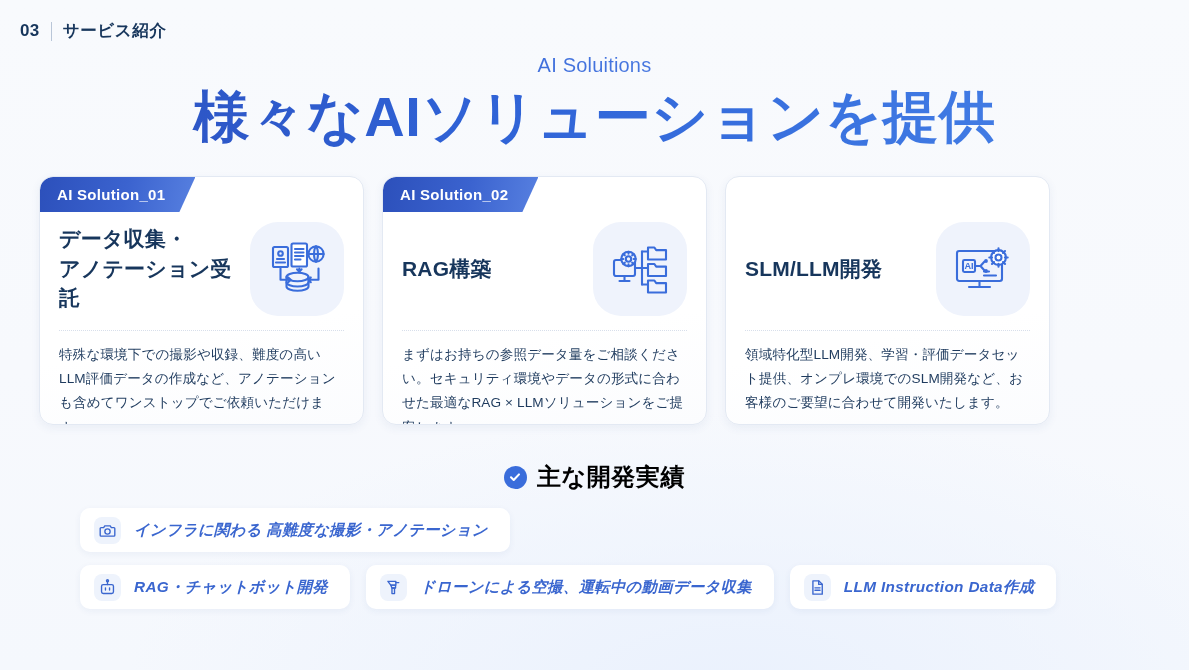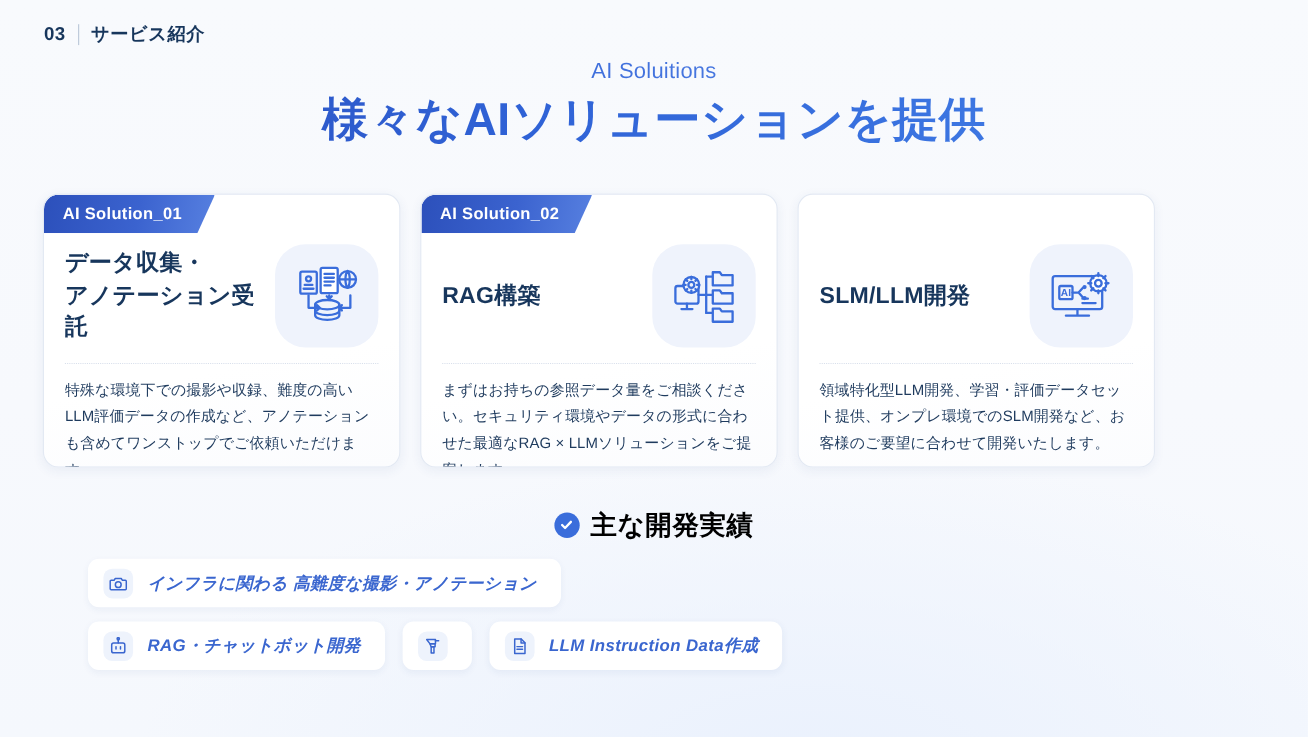--- a/index.html
+++ b/index.html
@@ -29,21 +29,20 @@
 
   
   .slide-header {
     position: absolute;
     left: 20px;
     top: 18px;
     display: flex;
     align-items: center;
     gap: 11px;
     height: 26px;
-    margin-left: 20px;
   }
   .slide-num {
     font-size: 17px;
     font-weight: 700;
     color: #17365c;
     letter-spacing: 0.4px;
   }
   .hdr-divider {
     width: 1px;
     height: 19px;
@@ -69,21 +68,21 @@
     -webkit-background-clip: text;
     background-clip: text;
     color: transparent;
   }
 
   .headline {
     position: absolute;
     left: 0; right: 0;
     top: 84px;
     text-align: center;
-    font-size: 42px;
+    font-size: 56px;
     line-height: 1.18;
     font-weight: 700;
     letter-spacing: 0.5px;
     background: linear-gradient(90deg, #2c4fbd 0%, #2f62d6 40%, #3a73e0 70%, #4a84e8 100%);
     -webkit-background-clip: text;
     background-clip: text;
     color: transparent;
   }
 
   
@@ -367,20 +366,21 @@
       </div>
       <div class="pill">
         <span class="pill-icon">
           <svg width="17" height="17" viewBox="0 0 20 20" fill="none" stroke="#3a66cf" stroke-width="1.6" stroke-linecap="round" stroke-linejoin="round">
             <path d="M3.4 2.8h9.4v4.4H6.8z"></path>
             <path d="M6.8 7.2h5.6v3.4H8.2z"></path>
             <path d="M8.2 10.6h3v6.6h-3z"></path>
             <path d="M12.8 4.2h3.4"></path>
           </svg>
         </span>
+        <span class="pill-label">ドローンによる空撮、運転中の動画データ収集</span>
       </div>
       <div class="pill">
         <span class="pill-icon">
           <svg width="17" height="17" viewBox="0 0 20 20" fill="none" stroke="#3a66cf" stroke-width="1.6" stroke-linecap="round" stroke-linejoin="round">
             <path d="M4.6 2.2h7l4 4v11.6h-11z"></path>
             <path d="M11.4 2.2v4.2h4.2"></path>
             <path d="M7 10.4h6M7 13.2h6"></path>
           </svg>
         </span>
         <span class="pill-label">LLM Instruction Data作成</span>

